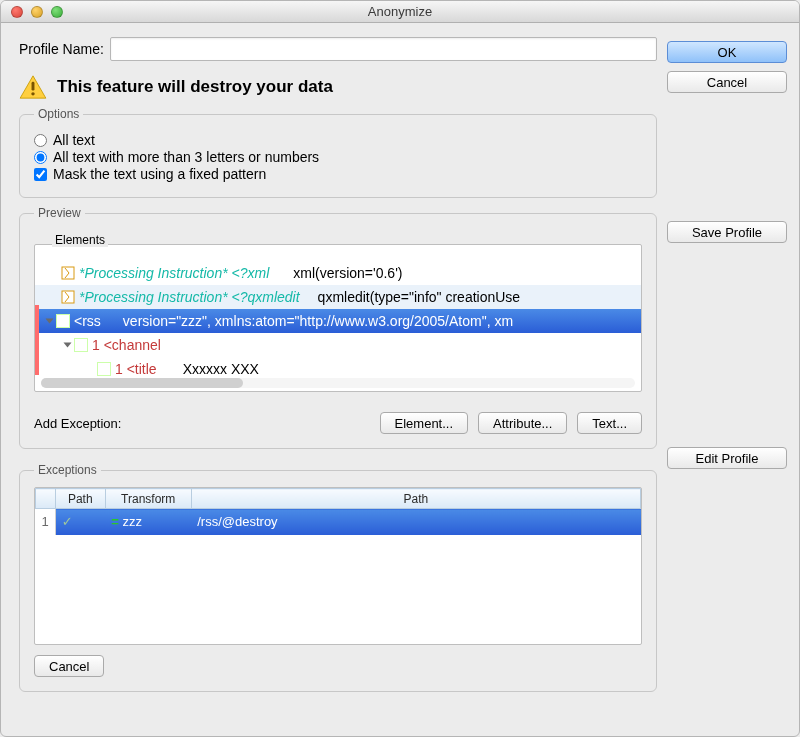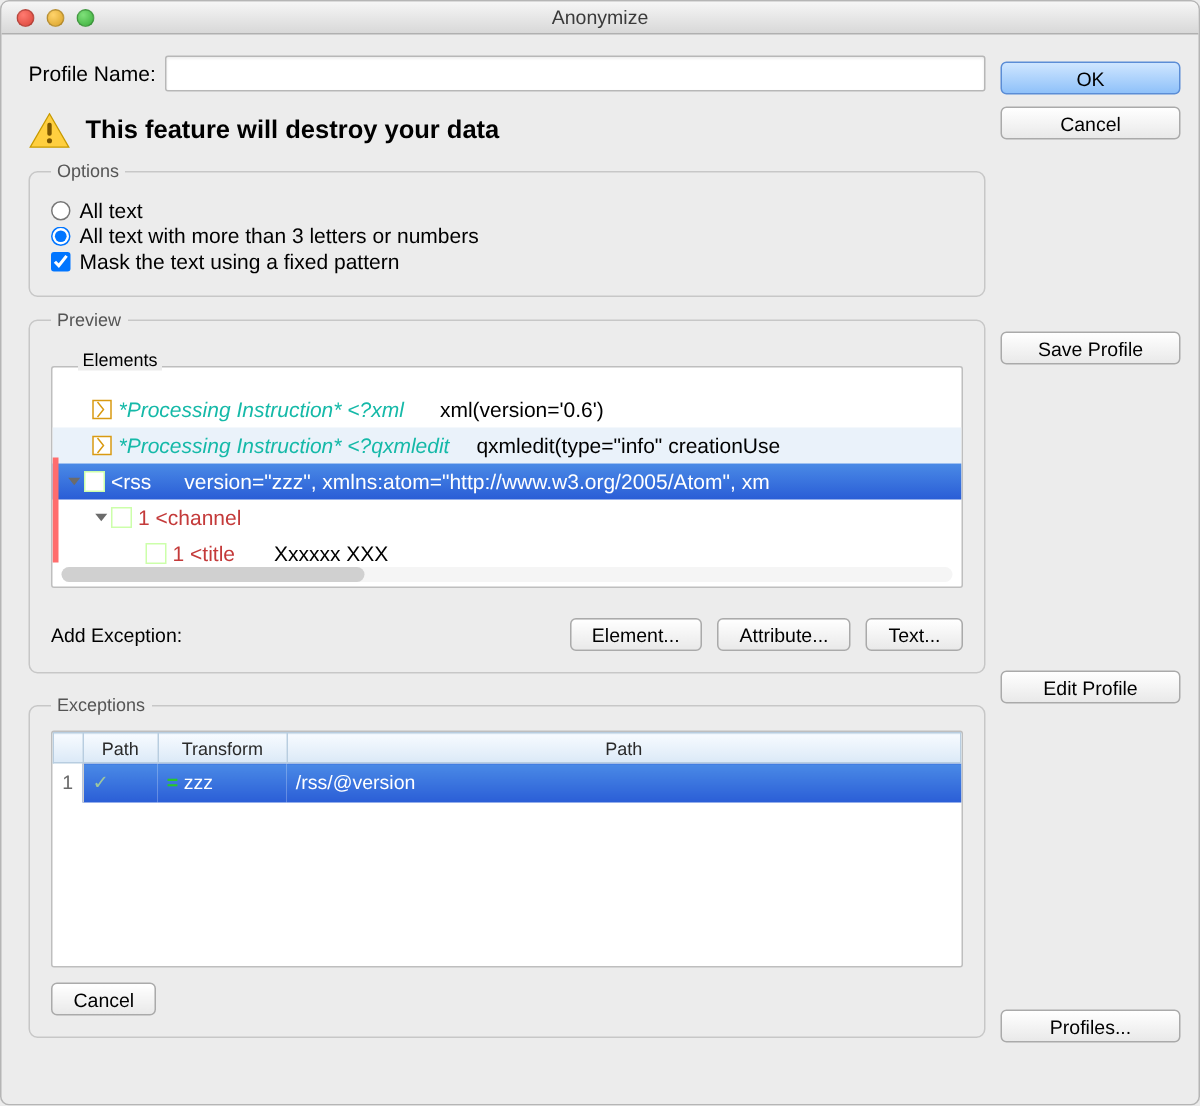--- a/index.html
+++ b/index.html
@@ -337,21 +337,21 @@
                 <th style="width:50px;">Path</th>
                 <th style="width:86px;">Transform</th>
                 <th>Path</th>
               </tr>
             </thead>
             <tbody>
               <tr class="selrow">
                 <td>1</td>
                 <td><span class="check-soft">✓</span></td>
                 <td><span class="eq-green">=</span>&nbsp;<span>zzz</span></td>
-                <td>/rss/@version</td>
+                <td>/rss/@destroy</td>
               </tr>
             </tbody>
           </table>
         </div>
         <div class="delete-row">
           <button class="btn">Cancel</button>
         </div>
       </fieldset>
 
     </div>
@@ -359,17 +359,16 @@
     <div class="side-col">
       <div class="side-stack">
         <button class="btn default">OK</button>
         <button class="btn">Cancel</button>
       </div>
       <div class="side-spacer-sm"></div>
       <button class="btn">Save Profile</button>
       <div class="side-spacer-md"></div>
       <button class="btn">Edit Profile</button>
       <div class="side-spacer-lg"></div>
-      <button class="btn">Profiles...</button>
     </div>
   </div>
 
 </div>
 
 </body></html>

